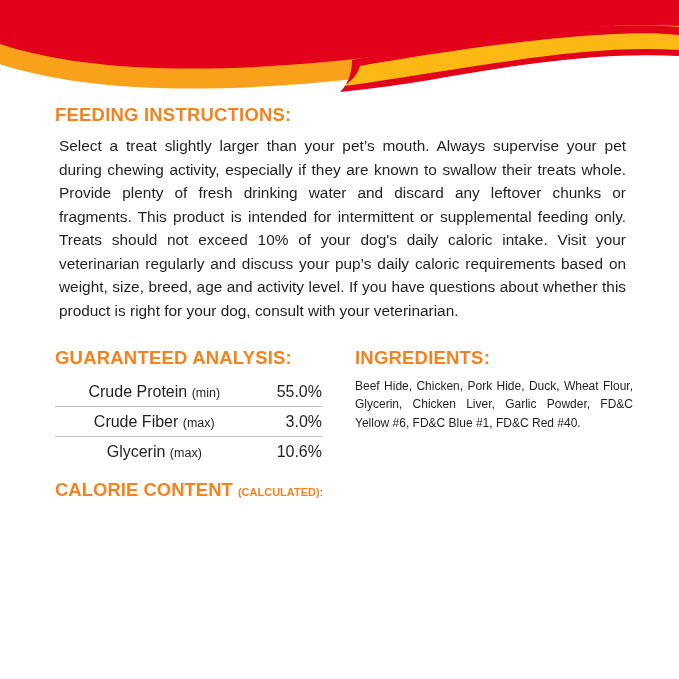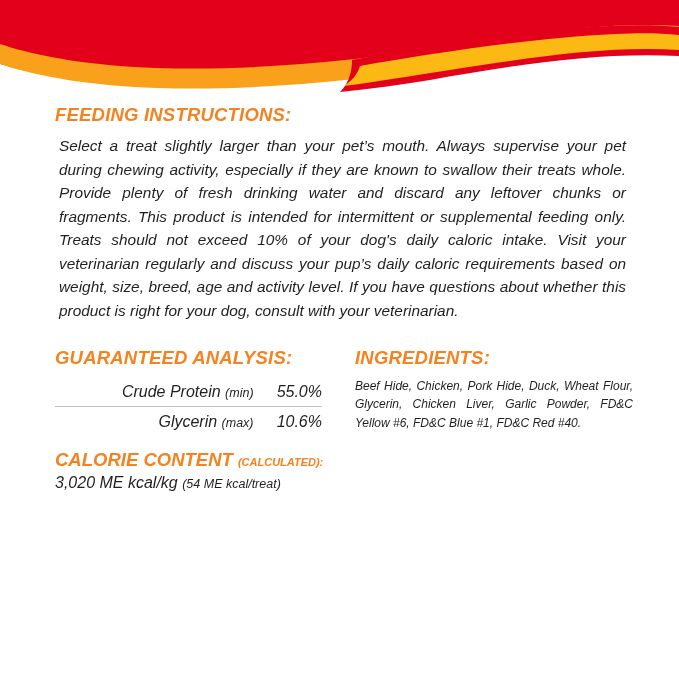--- a/index.html
+++ b/index.html
@@ -15,21 +15,20 @@
     color: #231f20;
     position: relative;
     overflow: hidden;
   }
 
   .page {
     position: relative;
     width: 679px;
     height: 525px;
     background: #ffffff;
-    font-style: italic;
   }
 
   .banner {
     position: absolute;
     top: 0;
     left: 0;
     width: 679px;
     height: 110px;
   }
 
@@ -87,21 +86,21 @@
   }
   .ga-table tr:last-child {
     border-bottom: none;
   }
   .ga-table td {
     padding: 6px 0 5px 0;
     font-size: 16px;
     color: #231f20;
     vertical-align: baseline;
   }
-  .ga-name { text-align: right; }
+  .ga-name { text-align: center; }
   .ga-qual {
     font-size: 12.5px;
     color: #231f20;
   }
   .ga-value {
     text-align: right;
     font-size: 16px;
     white-space: nowrap;
   }
 
@@ -164,37 +163,40 @@
           <tbody>
             <tr>
               <td class="ga-name">
                 <span>Crude Protein</span>
                 <span class="ga-qual">(min)</span>
               </td>
               <td class="ga-value">55.0%</td>
             </tr>
             <tr>
               <td class="ga-name">
+                <span>Crude Fiber</span>
+                <span class="ga-qual">(max)</span>
+              </td>
+              <td class="ga-value">3.0%</td>
+            </tr>
+            <tr>
+              <td class="ga-name">
                 <span>Glycerin</span>
                 <span class="ga-qual">(max)</span>
               </td>
               <td class="ga-value">10.6%</td>
             </tr>
           </tbody>
         </table>
 
         <div>
           <h2 class="calorie-heading">
             <span>CALORIE CONTENT</span>
             <span class="calc">(CALCULATED):</span>
           </h2>
-          <div class="calorie-value">
-            <span>3,020 ME kcal/kg</span>
-            <span class="per">(54 ME kcal/treat)</span>
-          </div>
         </div>
       </div>
 
       <div class="col-right">
         <h2 class="section-heading">INGREDIENTS:</h2>
         <p class="ingredients-text">Beef Hide, Chicken, Pork Hide, Duck, Wheat Flour, Glycerin, Chicken Liver, Garlic Powder, FD&amp;C Yellow #6, FD&amp;C Blue #1, FD&amp;C Red #40.</p>
       </div>
 
     </div>
   </div>

